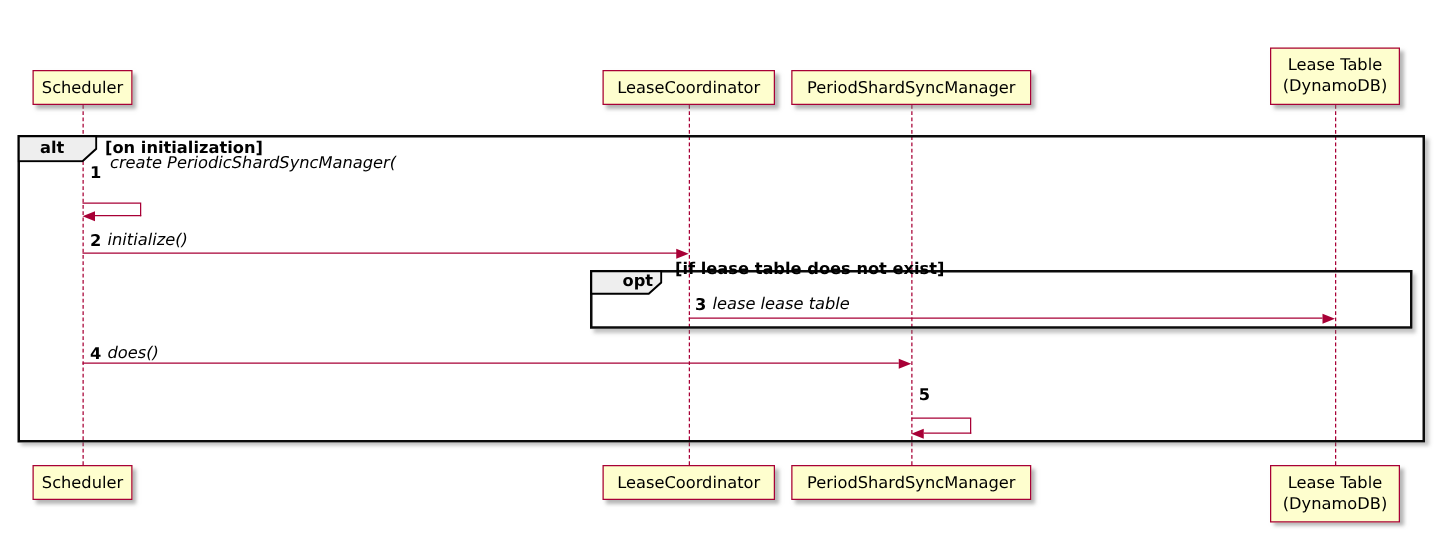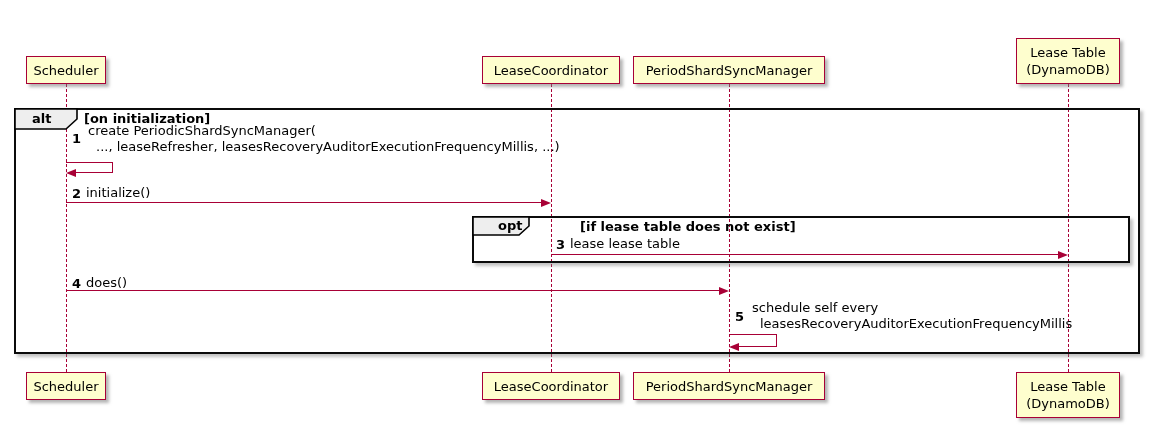--- a/index.html
+++ b/index.html
@@ -30,21 +30,21 @@
   .frame-operator{
     position:absolute;font-size:13px;font-weight:bold;line-height:13px;
   }
   .guard{
     position:absolute;font-size:13px;font-weight:bold;line-height:15px;white-space:nowrap;
   }
   .msg-num{
     position:absolute;font-size:13px;font-weight:bold;line-height:15px;white-space:nowrap;
   }
   .msg-text{
-    position:absolute;font-size:13px;line-height:16px;white-space:nowrap;
+    position:absolute;font-size:13px;line-height:16px;white-space:nowrap;font-style:italic;
   }
   .msg-text .l2{margin-left:8px;}
   .aline{position:absolute;height:1px;background:#A80036;}
   .avline{position:absolute;width:1px;background:#A80036;}
   .ahead-right{
     position:absolute;width:0;height:0;
     border-top:4px solid transparent;border-bottom:4px solid transparent;
     border-left:10px solid #A80036;
   }
   .ahead-left{
@@ -75,56 +75,51 @@
     <svg width="64" height="22" viewBox="0 0 64 22">
       <path d="M1,1 H63 V11 L52,21 H1 Z" fill="#EEEEEE" stroke="#000000" stroke-width="1.6"></path>
     </svg>
     <span class="frame-operator" style="left:18px;top:4px;">alt</span>
   </div>
   <div class="guard" style="left:84px;top:111px;">[on initialization]</div>
 
   <div class="msg-num" style="left:72px;top:131px;">1</div>
   <div class="msg-text" style="left:88px;top:123px;">
     <div>create PeriodicShardSyncManager(</div>
-    <div class="l2">..., leaseRefresher, leasesRecoveryAuditorExecutionFrequencyMillis, ...)</div>
   </div>
   <div class="aline" style="left:66px;top:162px;width:46px;"></div>
   <div class="avline" style="left:112px;top:162px;height:11px;"></div>
   <div class="aline" style="left:76px;top:172px;width:37px;"></div>
   <div class="ahead-left" style="left:66px;top:169px;"></div>
 
   <div class="msg-num" style="left:72px;top:186px;">2</div>
   <div class="msg-text" style="left:86px;top:185px;">initialize()</div>
   <div class="aline" style="left:66px;top:202px;width:476px;"></div>
   <div class="ahead-right" style="left:541px;top:199px;"></div>
 
   <div class="frame" style="left:472px;top:216px;width:658px;height:47px;"></div>
   <div class="frame-label" style="left:472px;top:216px;width:58px;height:20px;">
     <svg width="58" height="20" viewBox="0 0 58 20">
       <path d="M1,1 H57 V10 L47,19 H1 Z" fill="#EEEEEE" stroke="#000000" stroke-width="1.6"></path>
     </svg>
     <span class="frame-operator" style="left:26px;top:3px;">opt</span>
   </div>
-  <div class="guard" style="left:540px;top:219px;margin-left:40px;">[if lease table does not exist]</div>
+  <div class="guard" style="left:540px;top:208px;">[if lease table does not exist]</div>
 
   <div class="msg-num" style="left:556px;top:237px;">3</div>
   <div class="msg-text" style="left:570px;top:236px;">lease lease table</div>
   <div class="aline" style="left:551px;top:254px;width:507px;"></div>
   <div class="ahead-right" style="left:1058px;top:251px;"></div>
 
   <div class="msg-num" style="left:72px;top:276px;">4</div>
   <div class="msg-text" style="left:86px;top:275px;">does()</div>
   <div class="aline" style="left:66px;top:290px;width:653px;"></div>
   <div class="ahead-right" style="left:719px;top:287px;"></div>
 
   <div class="msg-num" style="left:735px;top:309px;">5</div>
-  <div class="msg-text" style="left:752px;top:300px;">
-    <div>schedule self every</div>
-    <div class="l2">leasesRecoveryAuditorExecutionFrequencyMillis</div>
-  </div>
   <div class="aline" style="left:729px;top:334px;width:47px;"></div>
   <div class="avline" style="left:776px;top:334px;height:13px;"></div>
   <div class="aline" style="left:739px;top:346px;width:38px;"></div>
   <div class="ahead-left" style="left:729px;top:343px;"></div>
 
   <div class="participant" style="left:26px;top:372px;width:80px;height:28px;">Scheduler</div>
   <div class="participant" style="left:482px;top:372px;width:138px;height:28px;">LeaseCoordinator</div>
   <div class="participant" style="left:633px;top:372px;width:192px;height:28px;">PeriodShardSyncManager</div>
   <div class="participant" style="left:1016px;top:372px;width:104px;height:46px;">Lease Table
 (DynamoDB)</div>

